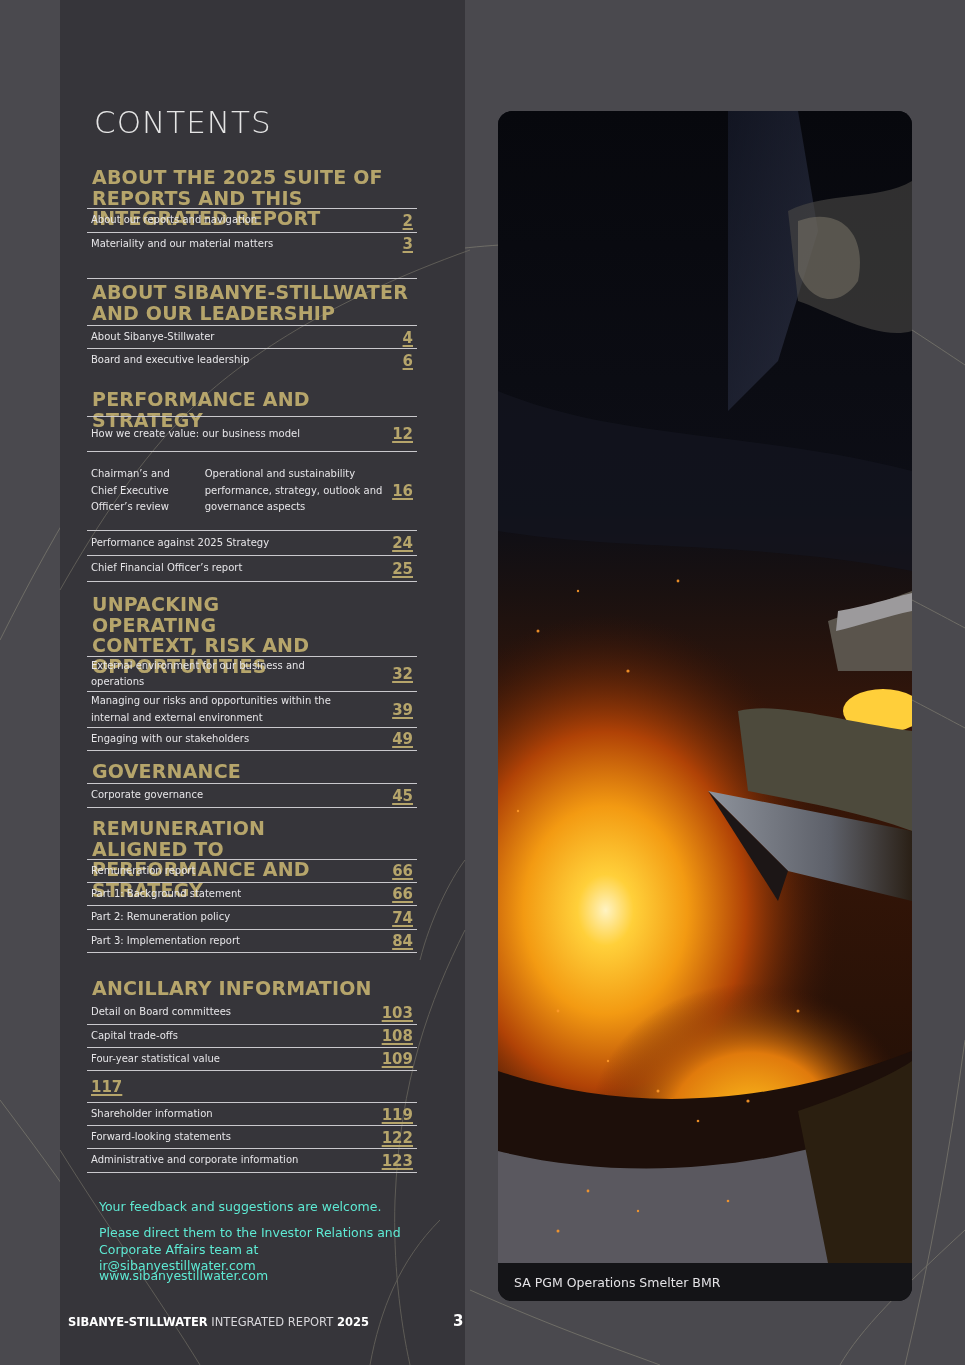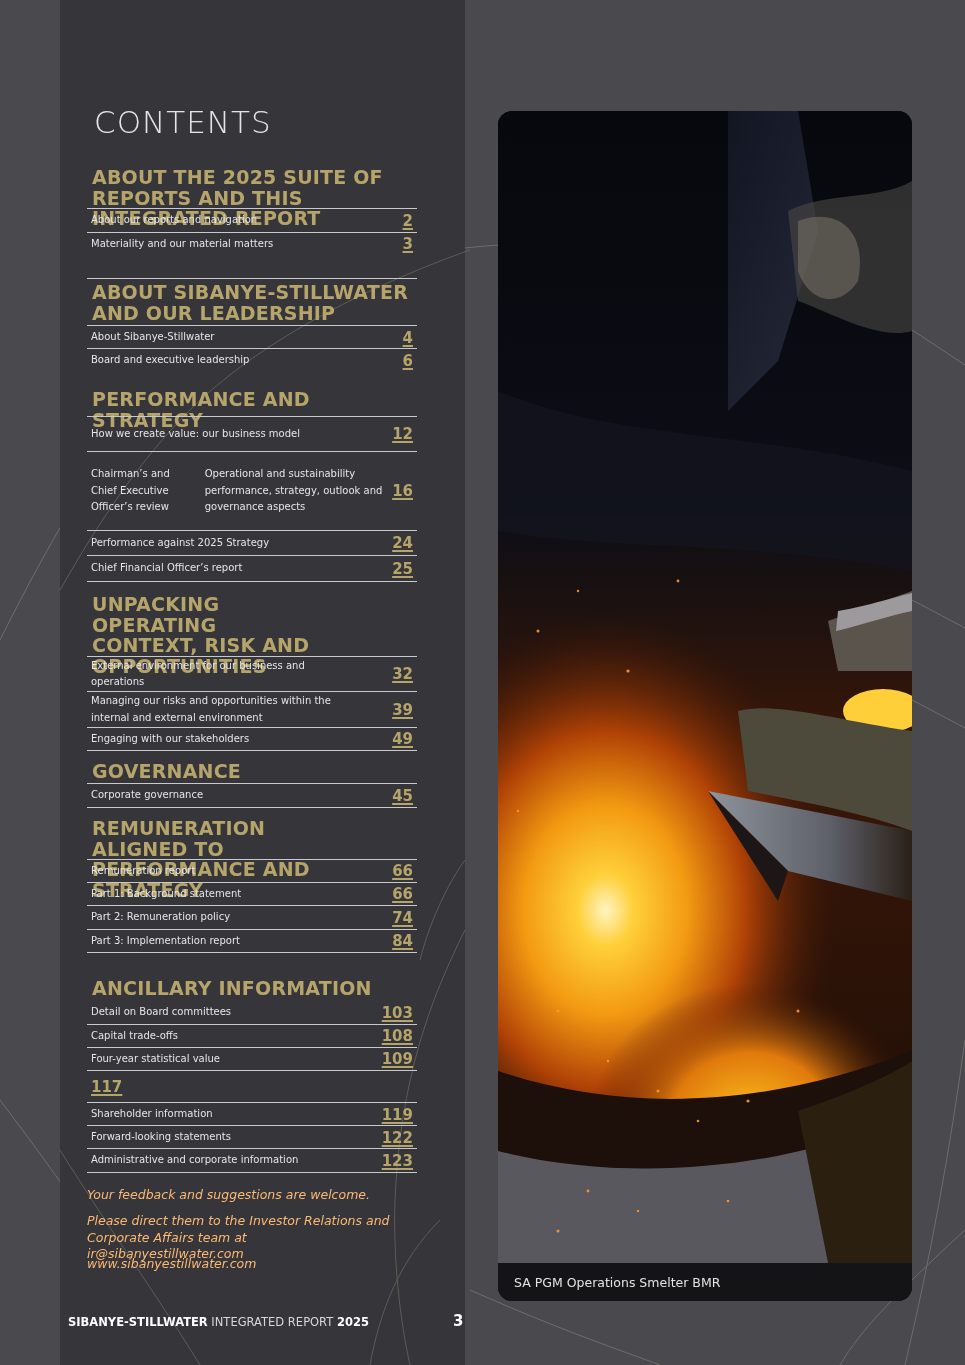--- a/index.html
+++ b/index.html
@@ -40,22 +40,22 @@
     font-size:10px; line-height:16.5px; max-width:270px;
   }
   .row .page {
     color:#b6a56b; font-family:"DejaVu Sans", sans-serif; font-weight:bold;
     font-size:15px; text-decoration:underline; text-underline-offset:2px;
     text-decoration-thickness:1.5px;
   }
   .multi { display:flex; flex-direction:row; gap:10px; }
   .note {
     position:absolute; left:87px; width:330px;
-    color:#fdba74; font-family:"DejaVu Sans", sans-serif;
-    font-size:12.5px; line-height:16.5px; margin:0;font-style:italic;
+    color:#5eead4; font-family:"DejaVu Sans", sans-serif;
+    font-size:12.5px; line-height:16.5px; margin:12px;
   }
   .footer {
     position:absolute; left:68px; top:1315px;
     font-family:"DejaVu Sans", sans-serif; font-size:11.5px; color:#d8d7db;
   }
   .footer b { font-weight:bold; color:#ffffff; }
   .page-num {
     position:absolute; left:453px; top:1312px;
     font-family:"DejaVu Sans", sans-serif; font-weight:bold; font-size:15px; color:#ffffff;
   }

